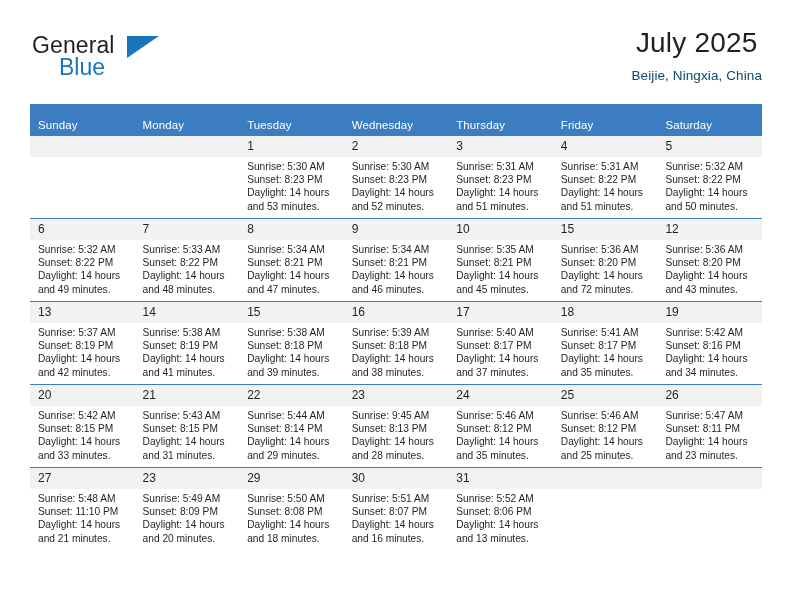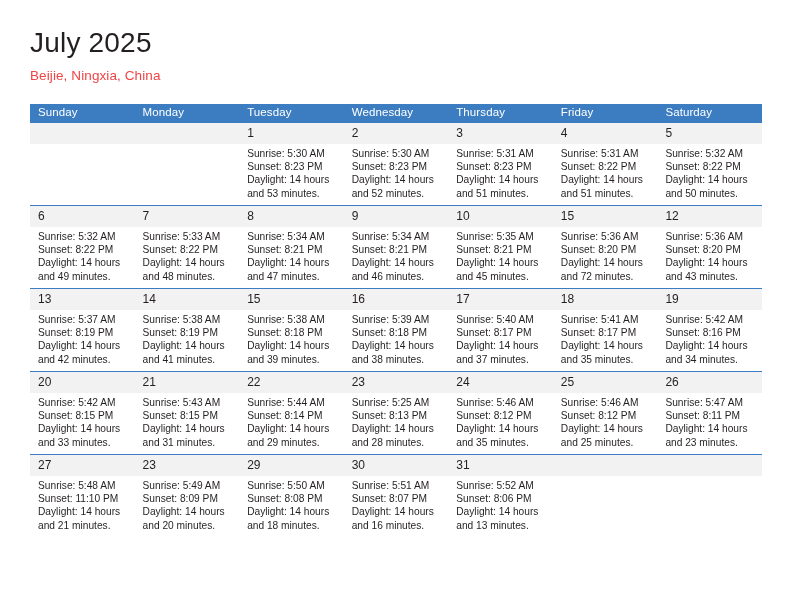--- a/index.html
+++ b/index.html
@@ -60,33 +60,33 @@
     position: absolute;
     left: 97px;
     top: 10px;
     width: 0;
     height: 0;
     border-left: 32px solid #1b75bb;
     border-bottom: 22px solid transparent;
   }
 
   .title-block {
-    text-align: left;
+    text-align: center;
     padding-top: 0px;
   }
   .cal-title {
     font-size: 28px;
     color: #231f20;
     line-height: 34px;
     font-weight: normal;
     letter-spacing: 0.2px;
   }
   .cal-subtitle {
     font-size: 13.5px;
-    color: #ef4444;
+    color: #0c4a6e;
     line-height: 20px;
     margin-top: 6px;
     letter-spacing: 0.1px;
   }
 
   
   .calendar {
     position: absolute;
     left: 30px;
     top: 104px;
@@ -94,21 +94,21 @@
     border-collapse: collapse;
     table-layout: fixed;
   }
 
   .calendar th {
     background: #3b7dc0;
     color: #ffffff;
     font-size: 11.5px;
     font-weight: normal;
     text-align: left;
-    padding: 2px 0 5px 8px;
+    padding: 15px 0 5px 8px;
     height: 12px;
     letter-spacing: 0.1px;
     border: none;
   }
 
   .calendar td {
     width: 104.57px;
     height: 82px;
     vertical-align: top;
     padding: 0;
@@ -144,20 +144,25 @@
     white-space: nowrap;
   }
 </style>
 </head>
 <body>
 
 <div class="page">
 
   <div class="header">
 
+    <div class="logo">
+      <span class="logo-general">General</span>
+      <span class="logo-triangle"></span>
+      <span class="logo-blue">Blue</span>
+    </div>
 
     <div class="title-block">
       <div class="cal-title">July 2025</div>
       <div class="cal-subtitle">Beijie, Ningxia, China</div>
     </div>
 
   </div>
 
   <table class="calendar">
     <thead>
@@ -381,21 +386,21 @@
             <div class="lines">
               <div>Sunrise: 5:44 AM</div>
               <div>Sunset: 8:14 PM</div>
               <div>Daylight: 14 hours</div>
               <div>and 29 minutes.</div>
             </div>
           </td>
           <td class="">
             <span class="daynum">23</span>
             <div class="lines">
-              <div>Sunrise: 5:25 AM</div>
+              <div>Sunrise: 9:45 AM</div>
               <div>Sunset: 8:13 PM</div>
               <div>Daylight: 14 hours</div>
               <div>and 28 minutes.</div>
             </div>
           </td>
           <td class="">
             <span class="daynum">24</span>
             <div class="lines">
               <div>Sunrise: 5:46 AM</div>
               <div>Sunset: 8:12 PM</div>

